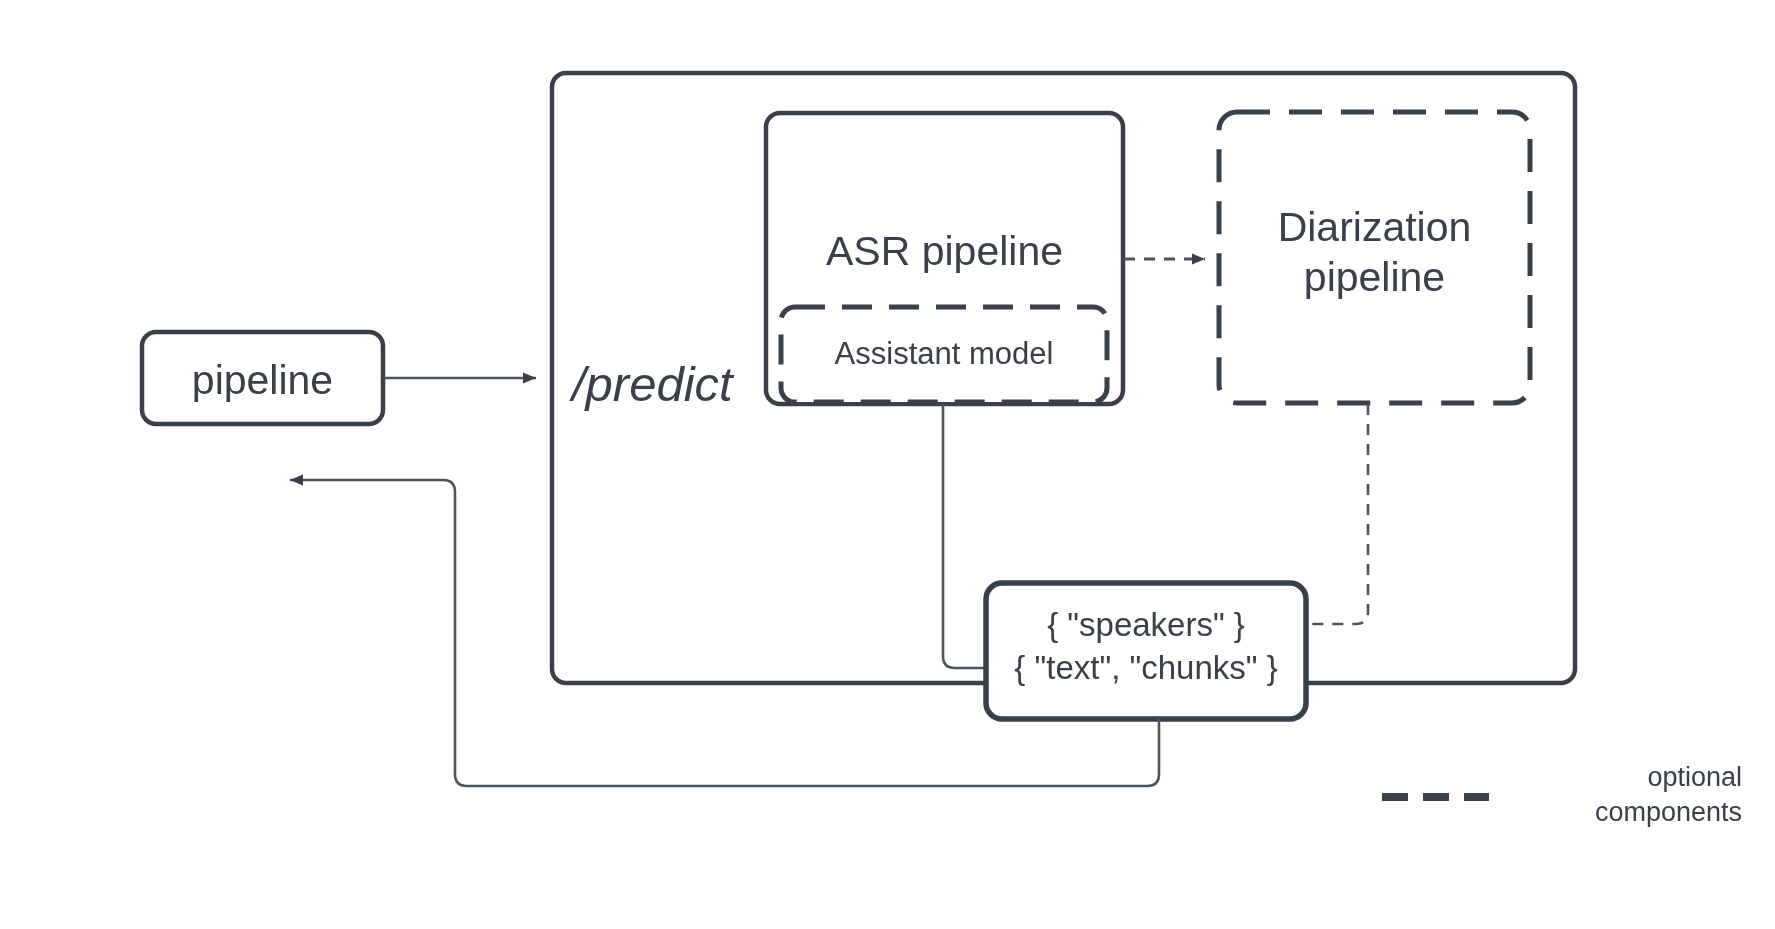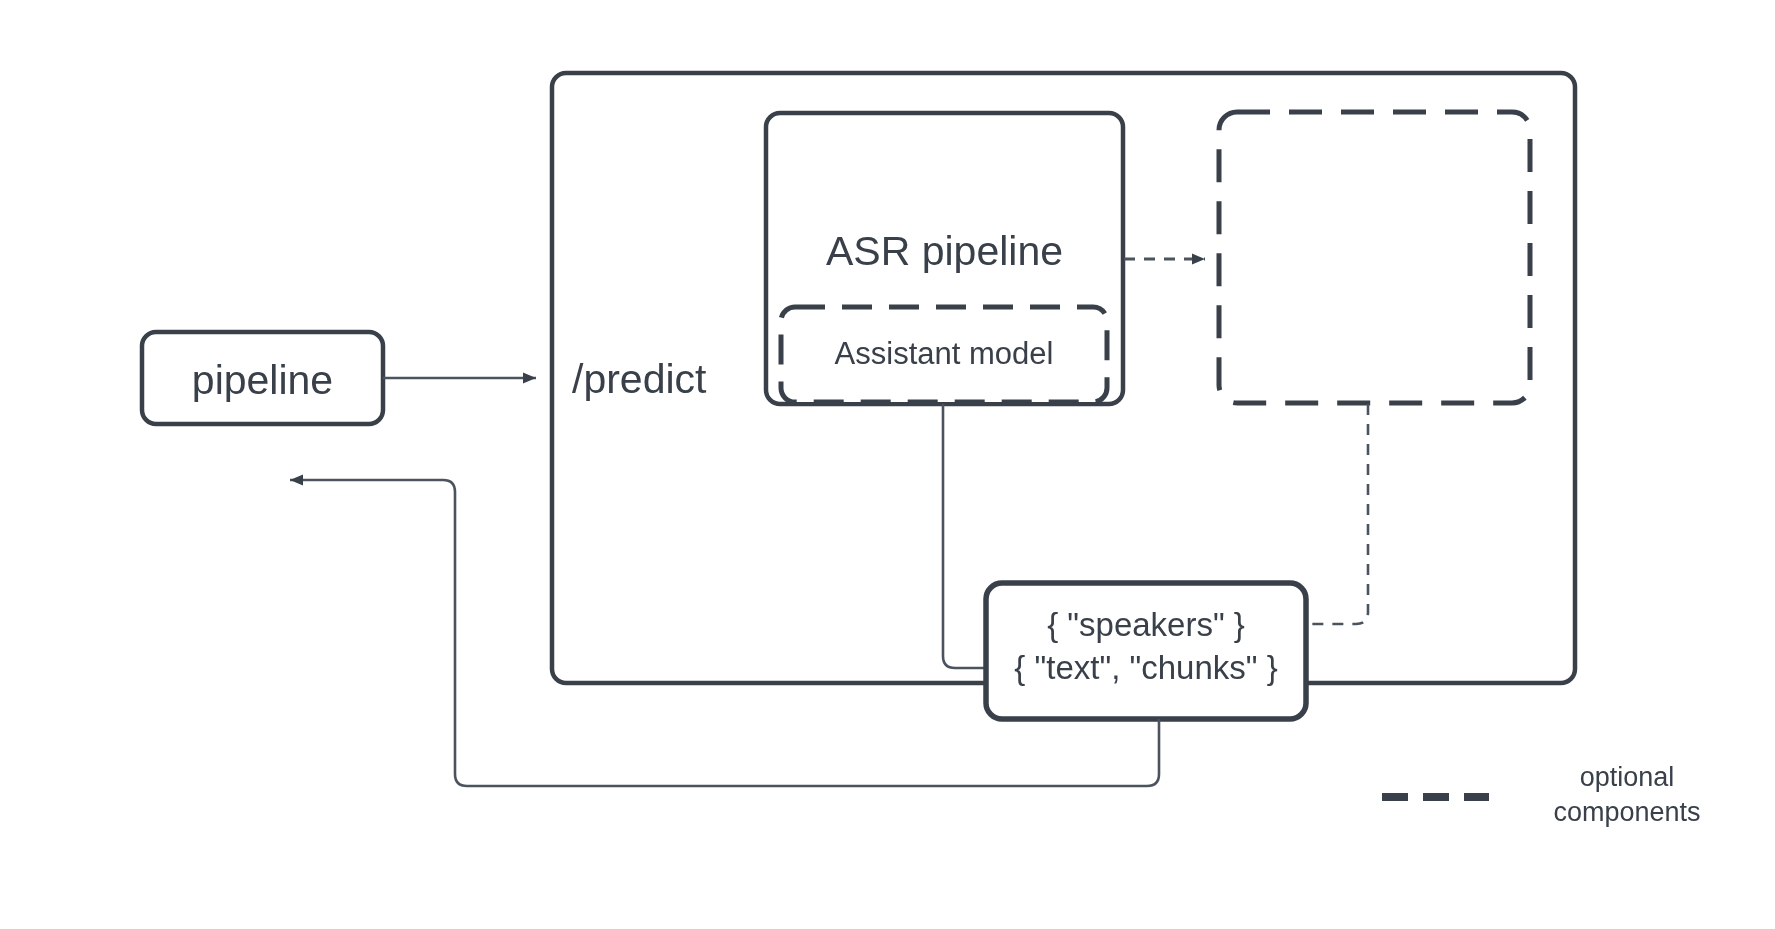--- a/index.html
+++ b/index.html
@@ -28,26 +28,26 @@
   }
   .node-label {
     position: absolute;
     text-align: center;
     white-space: nowrap;
     color: #39404a;
     line-height: 1.12;
     pointer-events: none;
   }
   .lbl-request   { font-size: 41px; }
-  .lbl-predict   { font-size: 41px; }
+  .lbl-predict   { font-size: 49px; font-style: italic; }
   .lbl-asr       { font-size: 41px; }
   .lbl-diar      { font-size: 41px; line-height: 1.22; white-space: normal; }
   .lbl-assistant { font-size: 31px; }
   .lbl-json      { font-size: 33px; line-height: 1.30; }
-  .lbl-legend    { font-size: 27px; line-height: 1.28; text-align: center; white-space: normal; }
+  .lbl-legend    { font-size: 27px; line-height: 1.28; text-align: right; white-space: normal; }
 </style>
 </head>
 <body>
 
 <div id="canvas">
 
   <svg id="diagram-svg" viewBox="0 0 1775 929" xmlns="http://www.w3.org/2000/svg">
     <defs>
       <marker id="arrow-solid" markerWidth="14" markerHeight="12" refX="13" refY="6" orient="auto" markerUnits="userSpaceOnUse">
         <path d="M0,0.6 L13,6 L0,11.4 z" fill="#39404a"></path>
@@ -83,20 +83,24 @@
   </svg>
 
   <div class="node-label lbl-request" style="left:142px; top:358px; width:241px;">pipeline</div>
 
   <div class="node-label lbl-predict" style="left:572px; top:357px; width:190px; text-align:left;">/predict</div>
 
   <div class="node-label lbl-asr" style="left:766px; top:229px; width:357px;">ASR pipeline</div>
 
   <div class="node-label lbl-assistant" style="left:781px; top:337px; width:326px;">Assistant model</div>
 
+  <div class="node-label lbl-diar" style="left:1219px; top:202px; width:311px;">
+    <span>Diarization</span><br>
+    <span>pipeline</span>
+  </div>
 
   <div class="node-label lbl-json" style="left:986px; top:604px; width:320px;">{ "speakers" }</div>
 
   <div class="node-label lbl-json" style="left:986px; top:647px; width:320px;">{ "text", "chunks" }</div>
 
   <div class="node-label lbl-legend" style="left:1512px; top:760px; width:230px;">
     <span>optional</span><br>
     <span>components</span>
   </div>
 

